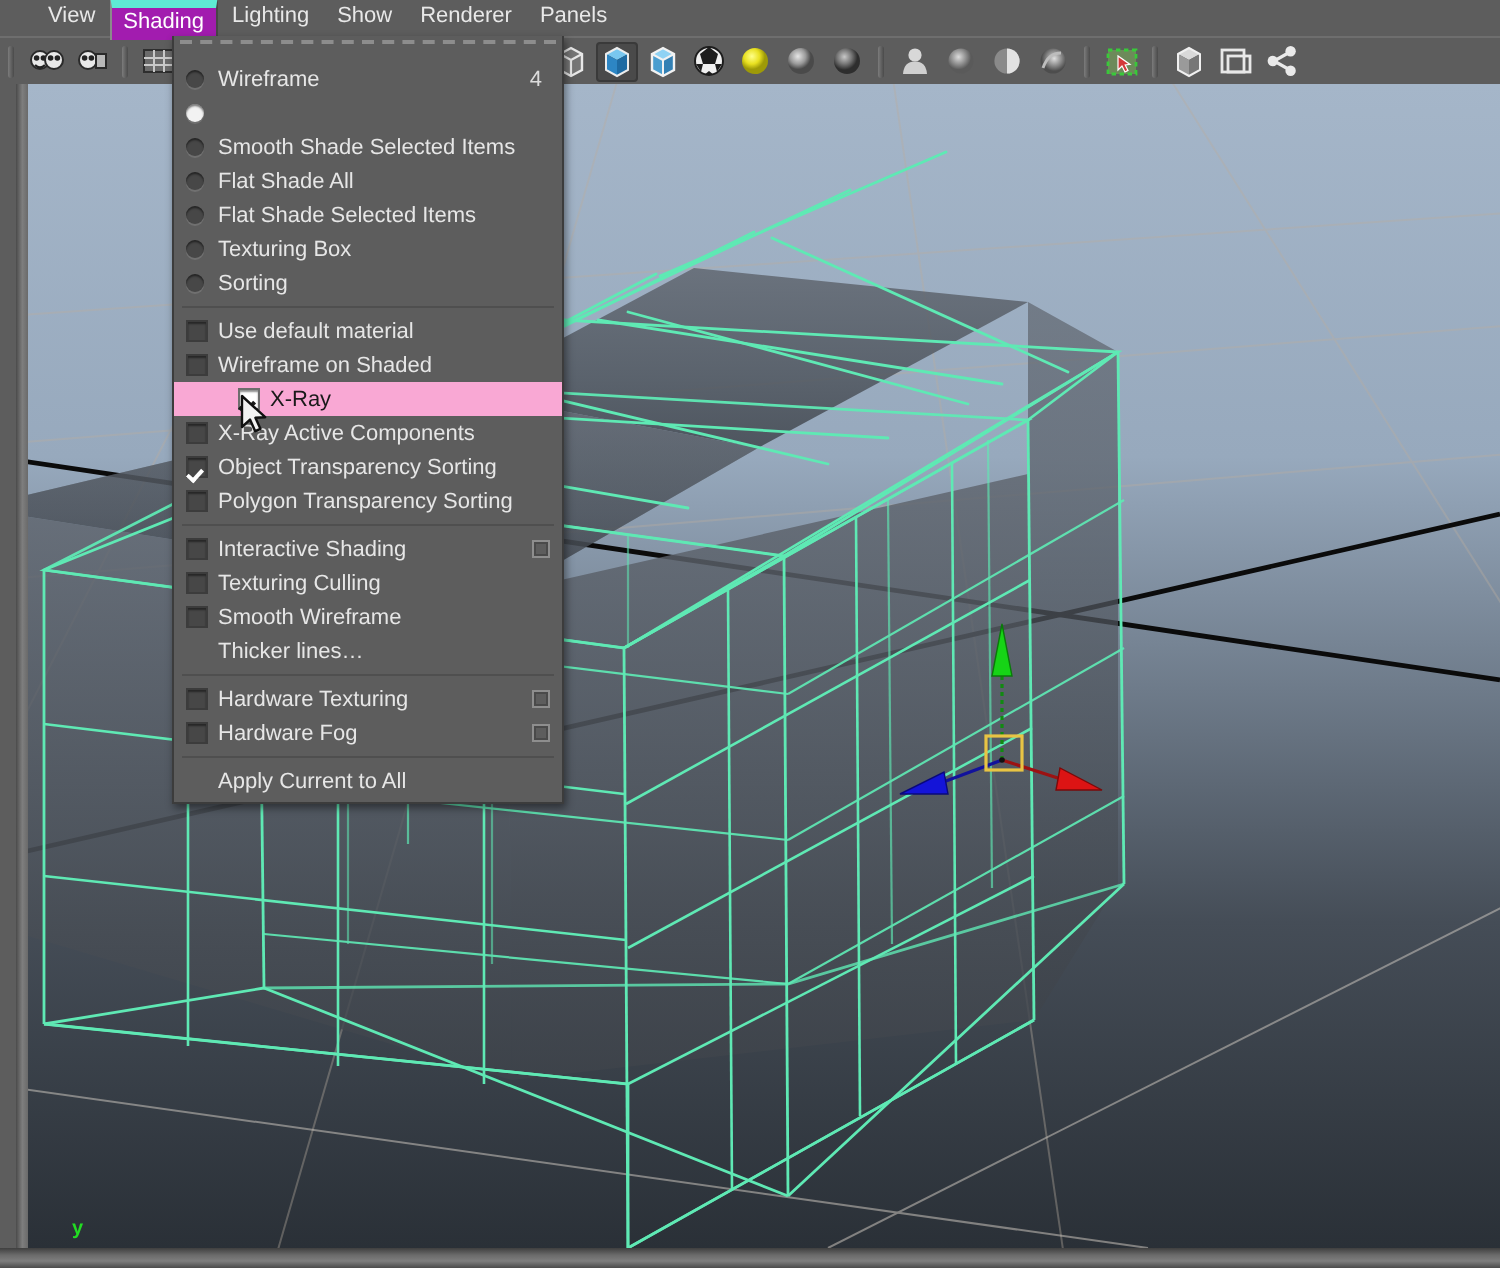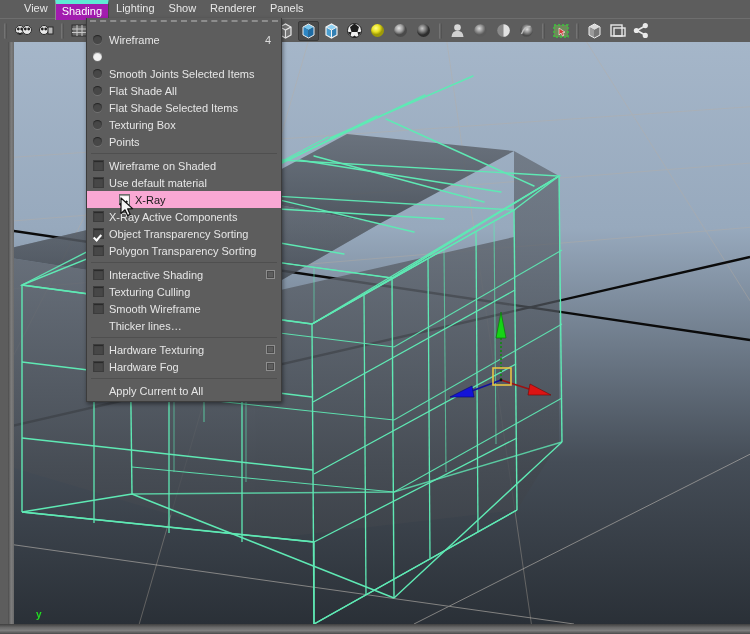--- a/index.html
+++ b/index.html
@@ -614,21 +614,21 @@
     </div>
     <div class="mi">
       <span class="mi-marker">
           <span class="radio-dot on"></span>
         </span>
     </div>
     <div class="mi">
       <span class="mi-marker">
           <span class="radio-dot"></span>
         </span>
-      <span class="mi-label">Smooth Joints Selected Items</span>
+      <span class="mi-label">Smooth Shade Selected Items</span>
     </div>
     <div class="mi">
       <span class="mi-marker">
           <span class="radio-dot"></span>
         </span>
       <span class="mi-label">Flat Shade All</span>
     </div>
     <div class="mi">
       <span class="mi-marker">
           <span class="radio-dot"></span>
@@ -638,36 +638,36 @@
     <div class="mi">
       <span class="mi-marker">
           <span class="radio-dot"></span>
         </span>
       <span class="mi-label">Texturing Box</span>
     </div>
     <div class="mi">
       <span class="mi-marker">
           <span class="radio-dot"></span>
         </span>
-      <span class="mi-label">Points</span>
+      <span class="mi-label">Sorting</span>
     </div>
 
     <div class="msep"></div>
 
     <div class="mi">
       <span class="mi-marker">
           <span class="chk"></span>
         </span>
+      <span class="mi-label">Use default material</span>
+    </div>
+    <div class="mi">
+      <span class="mi-marker">
+          <span class="chk"></span>
+        </span>
       <span class="mi-label">Wireframe on Shaded</span>
-    </div>
-    <div class="mi">
-      <span class="mi-marker">
-          <span class="chk"></span>
-        </span>
-      <span class="mi-label">Use default material</span>
     </div>
     <div class="mi selected">
       <span class="mi-marker">
           <span class="chk on"></span>
         </span>
       <span class="mi-label">X-Ray</span>
     </div>
     <div class="mi">
       <span class="mi-marker">
           <span class="chk"></span>

